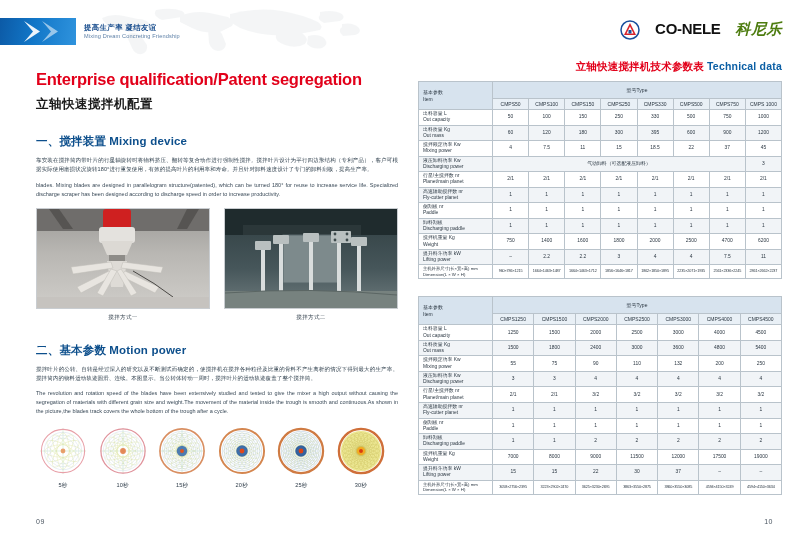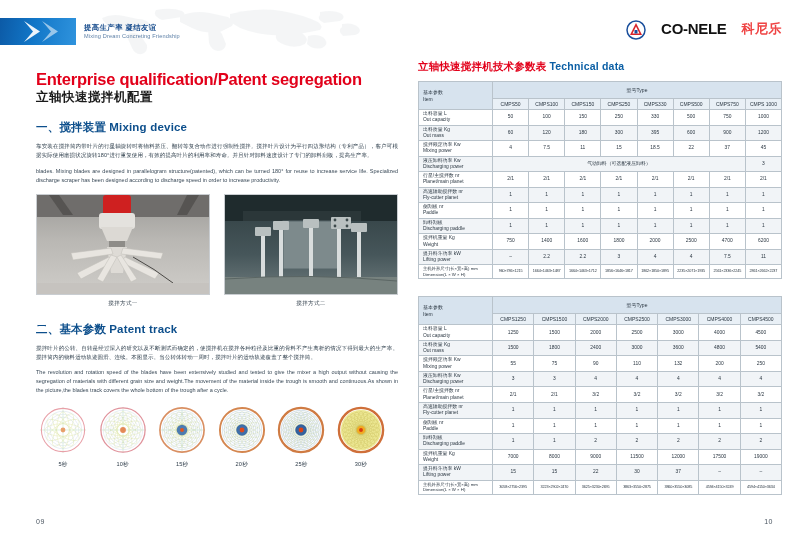--- a/index.html
+++ b/index.html
@@ -51,38 +51,38 @@
     display: flex; align-items: flex-start; gap: 15px;
   }
   .logo-mark {
     width: 20px; height: 20px; flex: none;
   }
   .logo-word {
     font-size: 15px; font-weight: bold; color: #111;
     letter-spacing: -.3px; font-family: "Liberation Sans", sans-serif;
   }
   .logo-cn {
-    font-size: 13px; font-weight: bold; color: #ef4444; letter-spacing: .5px;
+    font-size: 15px; font-weight: bold; color: #4d7c0f; letter-spacing: .5px; font-style: italic;
   }
 
   
   .left-col {
     position: absolute; left: 36px; top: 70px; width: 362px;
   }
   h1.headline {
     font-size: 16.5px; font-weight: bold; color: #e2001a;
     letter-spacing: -.25px; line-height: 1.15;
   }
   h2.subhead {
     font-size: 12.5px; font-weight: bold; color: #1a1a1a;
-    letter-spacing: .5px;
+    margin-top: 7px; letter-spacing: .5px;
   }
   .section-title {
     font-size: 11.5px; font-weight: bold; color: #0d4f8c;
-    margin-top: 14px; letter-spacing: .2px;
+    margin-top: 21px; letter-spacing: .2px;
   }
   .section-title .en { margin-left: 3px; }
   p.body {
     font-size: 5.5px; line-height: 1.62; color: #3a4a58;
     text-align: justify; margin-top: 7px;
   }
   p.body.cn { color: #32424f; letter-spacing: .1px; }
 
   
   .photos {
@@ -108,21 +108,21 @@
   .track-item { width: 54px; text-align: center; }
   .track-label {
     font-size: 5.6px; color: #2d3b48; margin-top: 3px; letter-spacing:.2px;
   }
 
   
   .right-col {
     position: absolute; left: 418px; top: 60px; width: 364px;
   }
   .table-title {
-    text-align: left; font-size: 10.5px; font-weight: bold;
+    text-align: right; font-size: 10.5px; font-weight: bold;
     color: #e2001a; letter-spacing: .2px; margin-bottom: 7px;
   }
   .table-title .en { color: #0b5fa5; margin-left: 3px; }
 
   table.spec {
     border-collapse: collapse; width: 364px;
     table-layout: fixed;
     font-size: 4.9px; color: #2b3742;
   }
   table.spec td, table.spec th {
@@ -285,21 +285,21 @@
             </g>
             <rect x="0" y="82" width="172" height="17" fill="#77827f"></rect>
             <path d="M0 84 q86 -6 172 2" stroke="#5b6664" stroke-width="1" fill="none"></path>
           </svg>
         </div>
         <div class="caption">搅拌方式二</div>
       </div>
     </div>
 
     <div class="section-title">
-      <span>二、基本参数</span><span class="en">Patent track</span>
+      <span>二、基本参数</span><span class="en">Motion power</span>
     </div>
     <p class="body cn">搅拌叶片的公转、自转是经过深入的研究以及不断测试而确定的，使搅拌机在搅拌各种粒径及比重的骨料不产生离析的情况下得到最大的生产率。搅拌筒内的物料运动轨迹圆滑、连续。本图显示。当公转体转动一周时，搅拌叶片的运动轨迹覆盖了整个搅拌筒。</p>
     <p class="body">The revolution and rotation speed of the blades have been extensively studied and tested to give the mixer a high output without causing the segregation of materials with different grain size and weight.The movement of the material inside the trough is smooth and continuous.As shown in the picture,the blades track covers the whole bottom of the trough after a cycle.</p>
 
     <div class="tracks">
       <div class="track-item">
         <svg width="48" height="48" viewBox="0 0 100 100">
           <line x1="50" y1="2" x2="50" y2="98" stroke="#bfe0bf" stroke-width="1"></line>
           <line x1="2" y1="50" x2="98" y2="50" stroke="#bfe0bf" stroke-width="1"></line>
           <circle cx="50" cy="50" r="45" fill="none" stroke="#e8a0a8" stroke-width="2.2"></circle>

